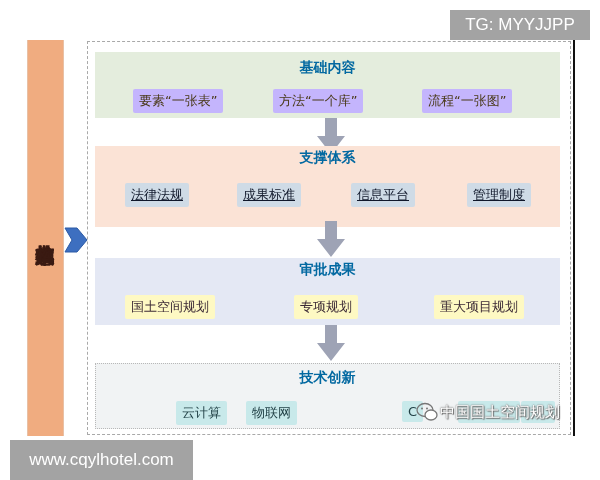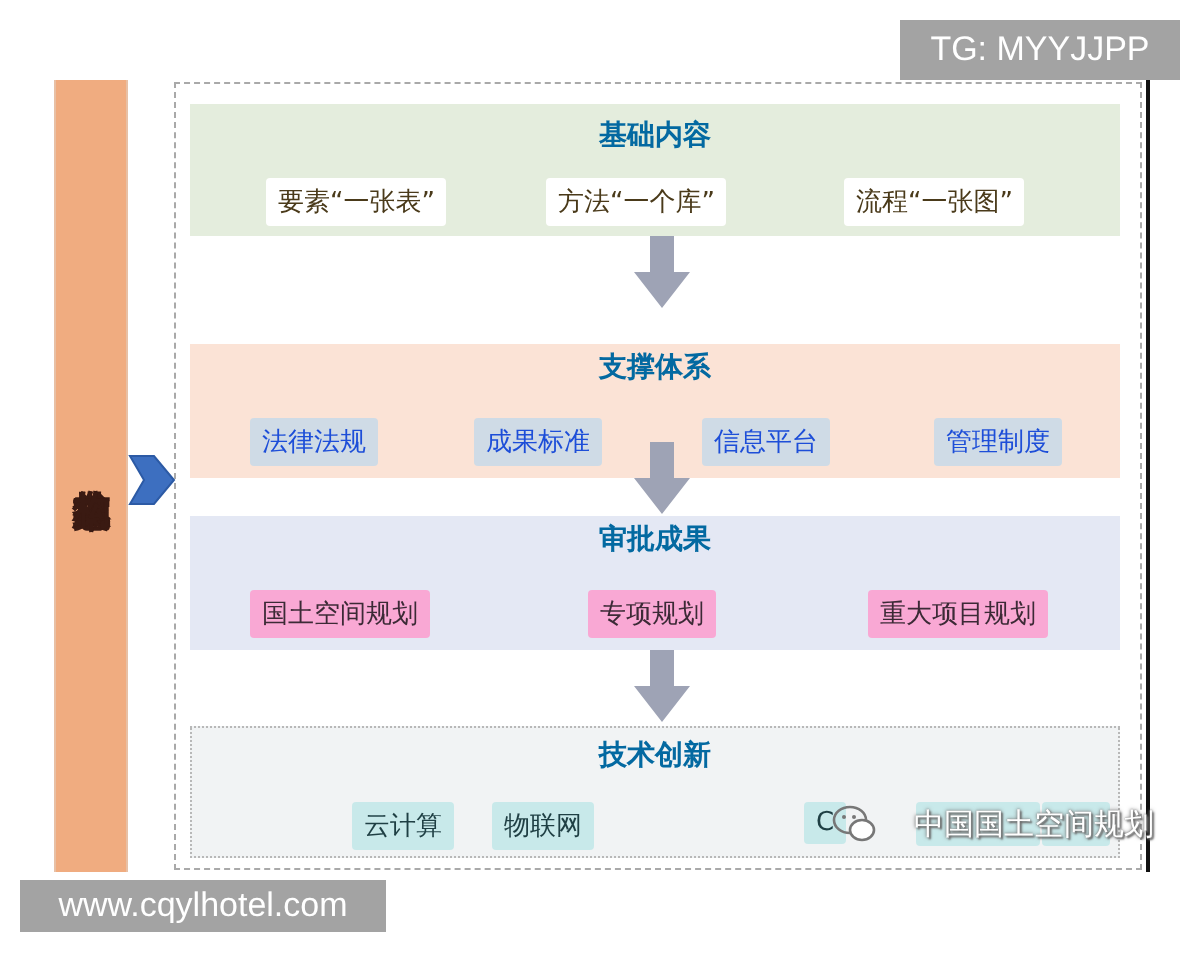--- a/index.html
+++ b/index.html
@@ -37,51 +37,51 @@
     .layer-title {
       position: absolute; left: 0; right: 0; text-align: center;
       font-size: 14px; font-weight: bold; color: #0369a1;
     }
     .chip {
       position: absolute; font-size: 13px; padding: 3px 6px; white-space: nowrap;
       border-radius: 2px;
     }
     #layer-foundation { top: 52px; height: 66px; background: #e4eddd; }
     #layer-foundation .layer-title { top: 7px; }
-    #layer-foundation .chip { top: 37px; background: #ffffff; color: #4a3a1a; }
+    #layer-foundation .chip { top: 37px; background: #c4b5fd; color: #4a3a1a; }
 
-    #layer-support { top: 172px; height: 67px; background: #fbe3d6; }
+    #layer-support { top: 146px; height: 81px; background: #fbe3d6; }
     #layer-support .layer-title { top: 3px; }
-    #layer-support .chip { top: 37px; background: #cfdbe6; color: #1d4ed8; }
+    #layer-support .chip { top: 37px; background: #cfdbe6; color: #0f172a; text-decoration: underline; }
 
     #layer-results { top: 258px; height: 67px; background: #e4e8f4; }
     #layer-results .layer-title { top: 3px; text-align: center; }
-    #layer-results .chip { top: 37px; background: #f9a8d4; color: #3c2a36; }
+    #layer-results .chip { top: 37px; background: #fef9c3; color: #3c2a36; }
 
     #layer-tech { top: 363px; height: 66px; background: #f1f3f4; border: 1px dotted #b8b8b8; }
     #layer-tech .layer-title { top: 5px; }
     #layer-tech .chip { top: 37px; background: #c8e9ea; color: #1f3f44; }
 
     .down-arrow { position: absolute; width: 30px; height: 36px; }
 
     .watermark-top {
       position: absolute; left: 450px; top: 10px; width: 140px; height: 30px;
       background: #a3a3a3; color: #ffffff; font-size: 17px;
       font-family: "Liberation Sans", sans-serif;
       display: flex; align-items: center; justify-content: center;
     }
     .watermark-bottom {
-      position: absolute; left: 10px; top: 440px; width: 183px; height: 26px;
+      position: absolute; left: 10px; top: 440px; width: 183px; height: 40px;
       background: #a3a3a3; color: #ffffff; font-size: 17px;
       font-family: "Liberation Sans", sans-serif;
       display: flex; align-items: center; justify-content: center;
     }
     .wechat-mark {
       position: absolute; left: 416px; top: 400px; height: 24px;
-      display: flex; align-items: center; gap: 19px;
+      display: flex; align-items: center; gap: 2px;
       color: #ffffff; font-size: 15px;
       text-shadow: 0 0 1px #777, 0 0 2px #777, 1px 1px 1px #666;
     }
     .wechat-mark svg { display: block; }
   </style>
 </head>
 <body>
 
 <div class="side-bar">
   <span class="side-title">在线审批总体架构</span>

